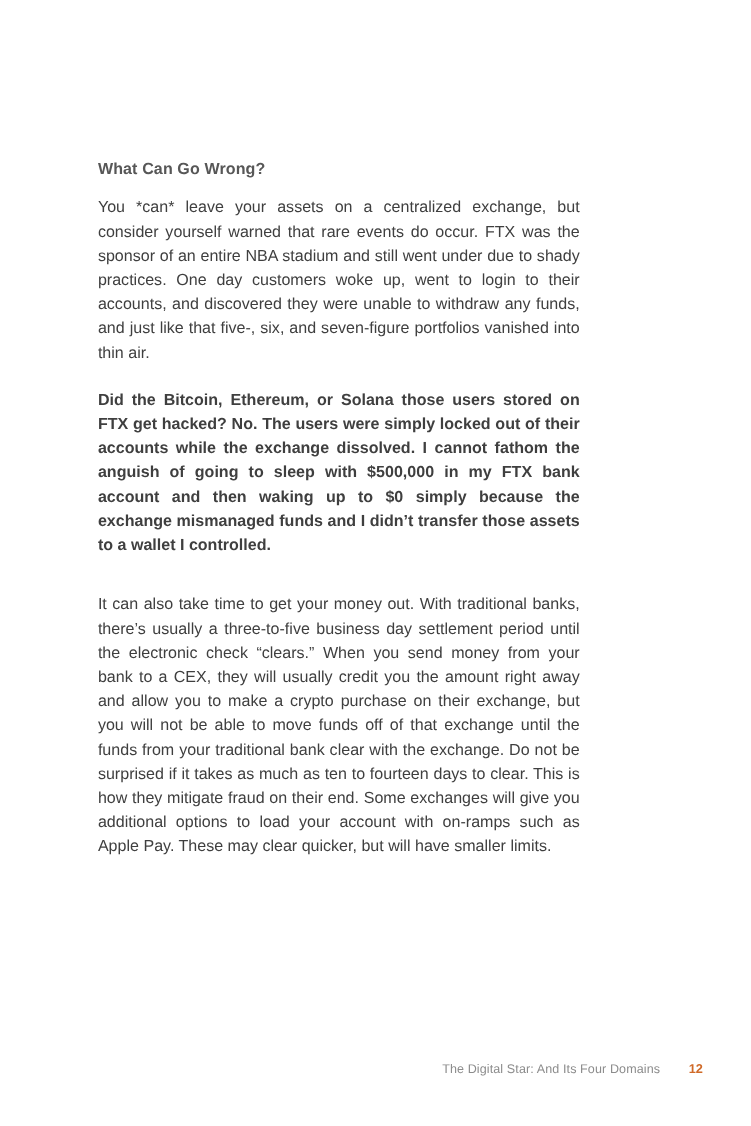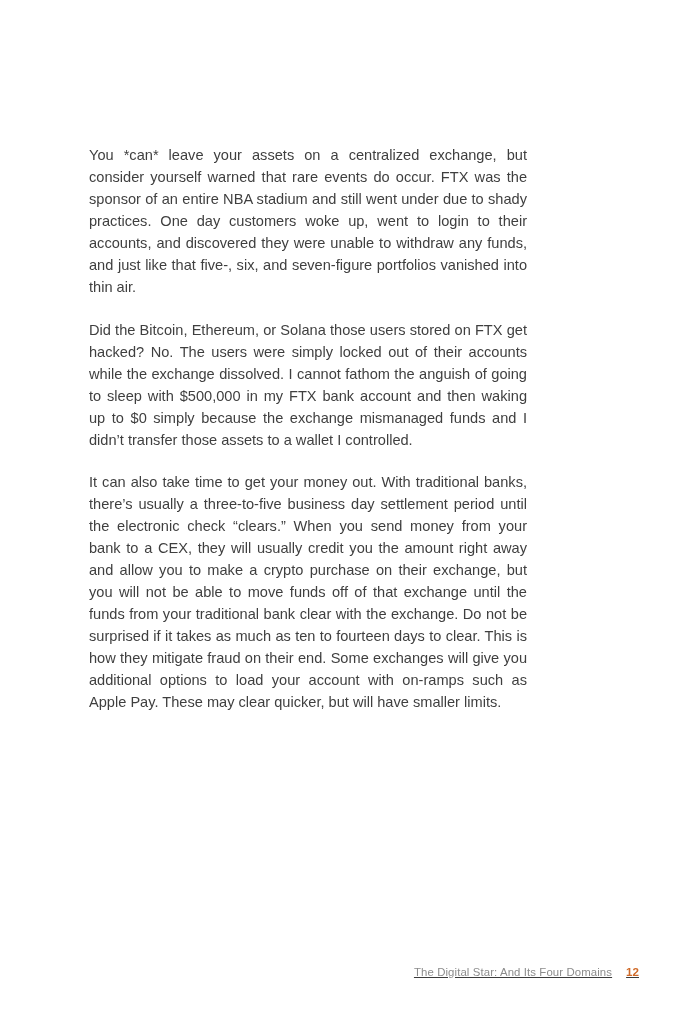--- a/index.html
+++ b/index.html
@@ -30,21 +30,22 @@
     margin: 0 0 21px 0;
     font-size: 14.6px;
     line-height: 22px;
     color: #3f3f3f;
     text-align: justify;
     text-justify: inter-word;
     -webkit-hyphens: none;
     hyphens: none;
   }
   p.body-text.last-of-block {
-    margin-bottom: 12px;
+    margin-bottom: 24px;
+    font-weight: bold;
   }
   h2.section-heading {
     margin: 0 0 14px 0;
     font-size: 14.6px;
     font-weight: bold;
     color: #575757;
     line-height: 20px;
     letter-spacing: 0.1px;
   }
   .spacer-before-heading {
@@ -52,43 +53,43 @@
   }
   .footer {
     position: absolute;
     left: 89px;
     right: 44px;
     top: 965px;
     display: flex;
     justify-content: flex-end;
     align-items: center;
     font-size: 11.4px;
-    text-decoration: underline;
   }
   .footer-title {
     color: #8c8c8c;
     letter-spacing: 0.1px;
   }
   .footer-page {
-    margin-left: 14px;
+    margin-left: 26px;
     color: #d06a28;
     font-weight: bold;
     font-size: 11.6px;
   }
 </style>
 </head>
 <body>
 
 <div class="page">
 
   <div class="content">
 
 
     <div class="spacer-before-heading"></div>
 
+    <h2 class="section-heading">What Can Go Wrong?</h2>
 
     <p class="body-text">You *can* leave your assets on a centralized exchange, but consider yourself warned that rare events do occur. FTX was the sponsor of an entire NBA stadium and still went under due to shady practices. One day customers woke up, went to login to their accounts, and discovered they were unable to withdraw any funds, and just like that five-, six, and seven-figure portfolios vanished into thin air.</p>
 
     <p class="body-text last-of-block">Did the Bitcoin, Ethereum, or Solana those users stored on FTX get hacked? No. The users were simply locked out of their accounts while the exchange dissolved. I cannot fathom the anguish of going to sleep with $500,000 in my FTX bank account and then waking up to $0 simply because the exchange mismanaged funds and I didn’t transfer those assets to a wallet I controlled.</p>
 
     <div class="spacer-before-heading"></div>
 
 
     <p class="body-text">It can also take time to get your money out. With traditional banks, there’s usually a three-to-five business day settlement period until the electronic check “clears.” When you send money from your bank to a CEX, they will usually credit you the amount right away and allow you to make a crypto purchase on their exchange, but you will not be able to move funds off of that exchange until the funds from your traditional bank clear with the exchange. Do not be surprised if it takes as much as ten to fourteen days to clear. This is how they mitigate fraud on their end. Some exchanges will give you additional options to load your account with on-ramps such as Apple Pay. These may clear quicker, but will have smaller limits.</p>
 

